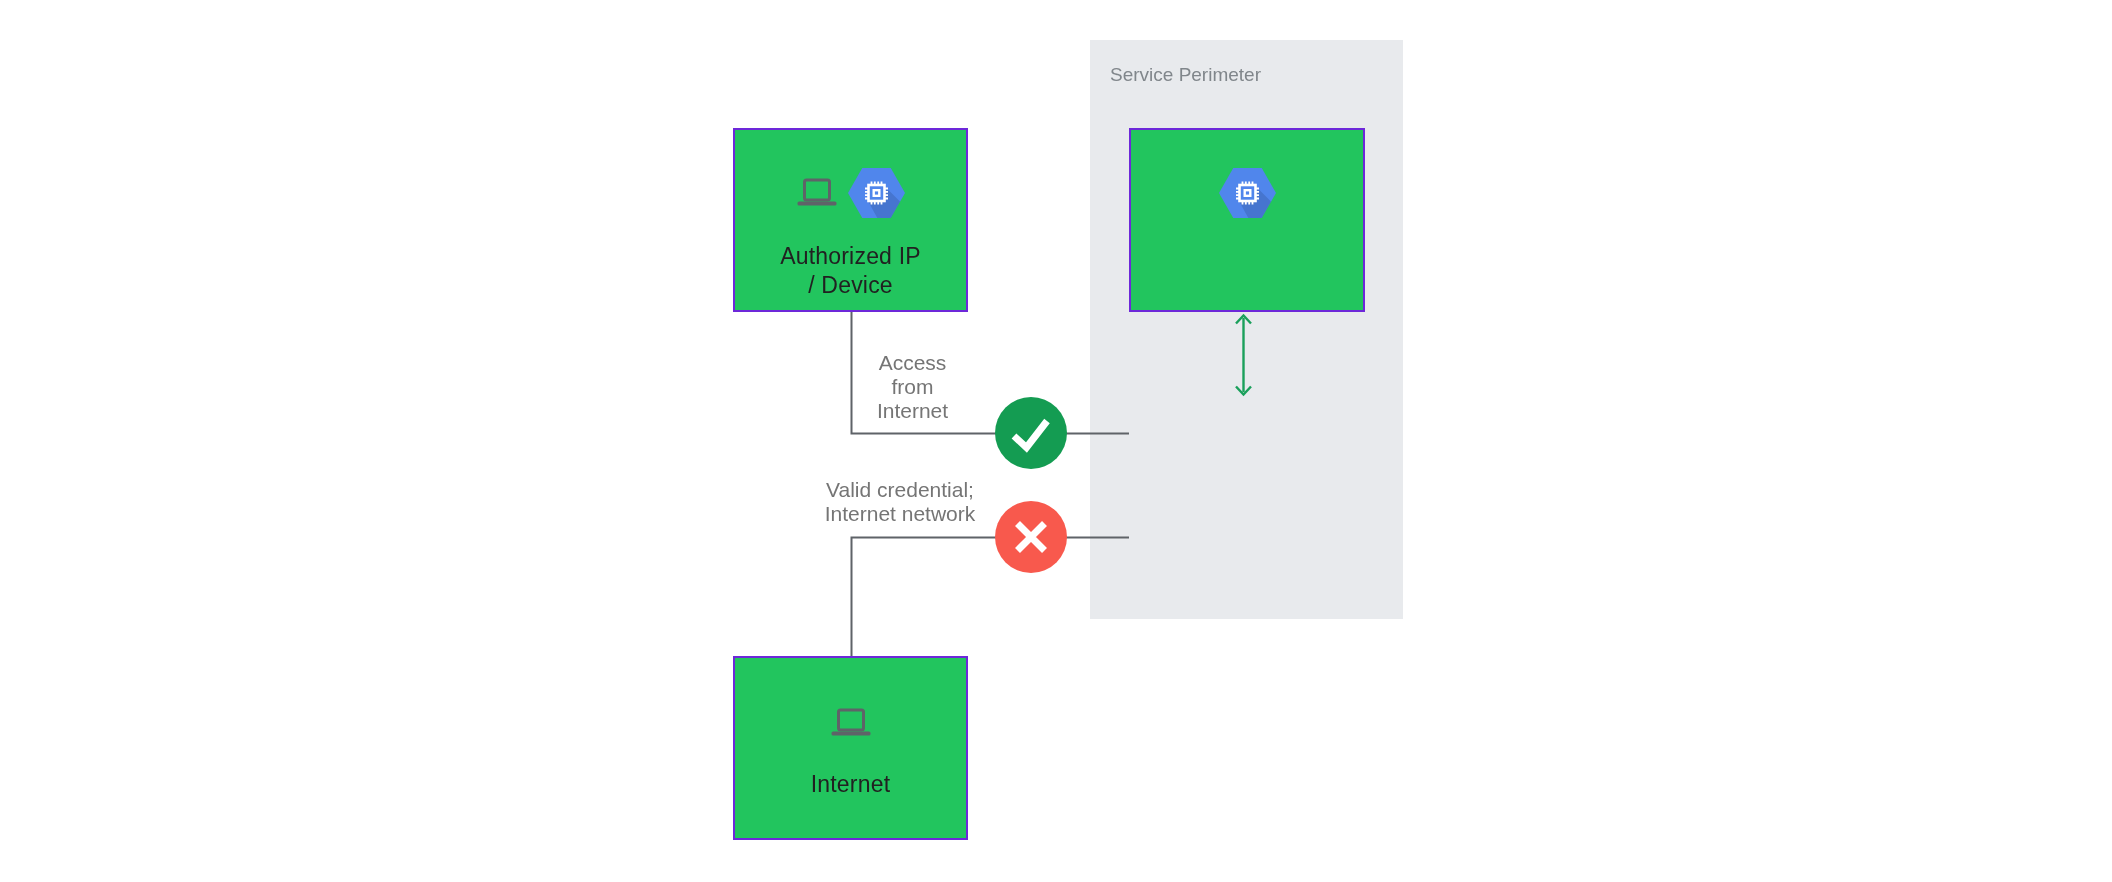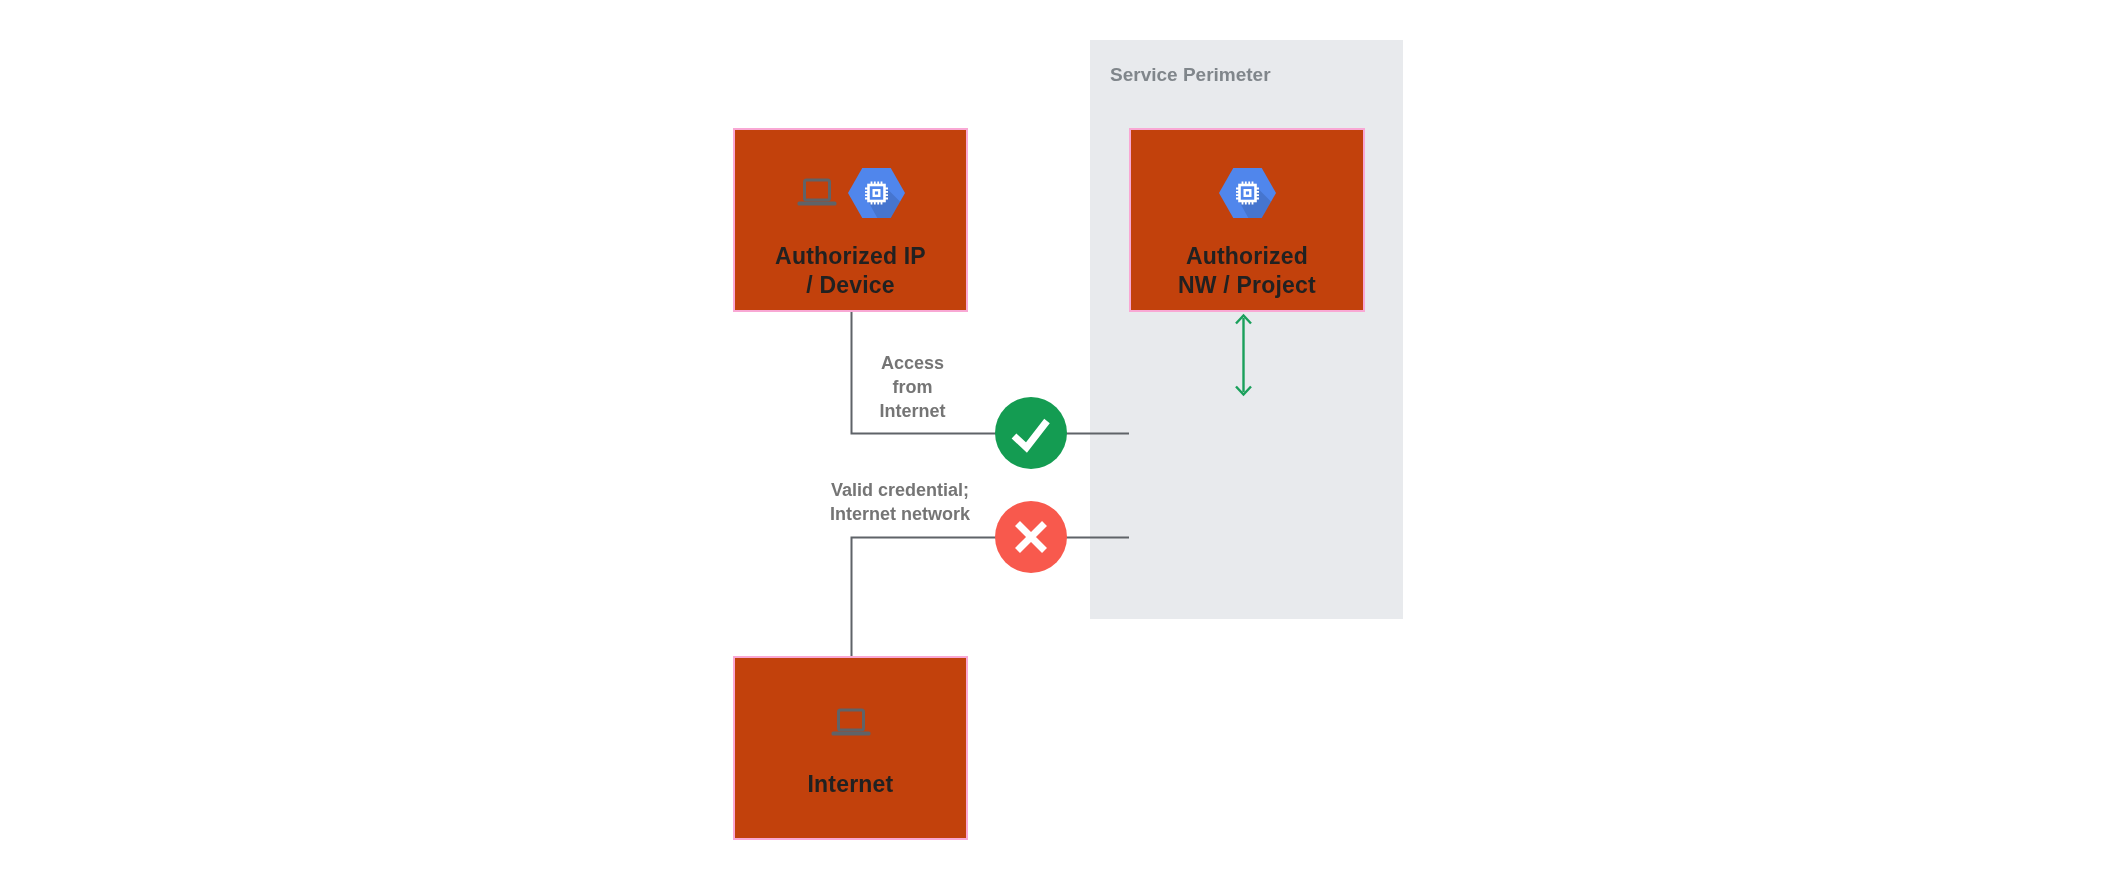--- a/index.html
+++ b/index.html
@@ -1,32 +1,31 @@
 <!DOCTYPE html>
 <html><head>
 <meta charset="utf-8">
 <style>
   html,body { margin:0; padding:0; background:#ffffff; }
   .canvas {
     position:relative; width:1888px; height:882px; overflow:hidden;
     background:#ffffff;
     font-family:"Liberation Sans","DejaVu Sans",sans-serif;
-    font-weight:bold;
   }
   .perimeter-panel {
     position:absolute; left:1090px; top:40px; width:313px; height:579px;
     background:#e8eaed;
   }
   .perimeter-label {
     position:absolute; left:20px; top:24px;
     font-size:19px; color:#80868b; white-space:nowrap;
   }
   .node-box {
     position:absolute; box-sizing:border-box;
-    background:#c2410c; border:2px solid #f9a8d4;
+    background:#22c55e; border:2px solid #6d28d9;
   }
   .box-authorized-ip { left:733px; top:128px; width:235px; height:184px; }
   .box-authorized-nw { left:1129px; top:128px; width:236px; height:184px; }
   .box-data-gcp     { left:1129px; top:395px; width:236px; height:183px; }
   .box-internet     { left:733px; top:656px; width:235px; height:184px; }
   .node-icons {
     position:absolute; left:0; right:0; top:38px;
     display:flex; justify-content:center; align-items:center; gap:11px;
   }
   .icons-data { top:43px; }
@@ -41,21 +40,21 @@
     pointer-events:none;
   }
   .status-circle {
     position:absolute; width:72px; height:72px; border-radius:50%;
     display:flex; align-items:center; justify-content:center;
   }
   .circle-allowed { left:995px; top:397px; background:#149c52; }
   .circle-denied  { left:995px; top:501px; background:#f8594d; }
   .edge-label {
     position:absolute; text-align:center;
-    font-size:18px; line-height:24px; color:#757575; white-space:pre-line;
+    font-size:21px; line-height:24px; color:#757575; white-space:pre-line;
   }
   .label-access     { left:855px; top:351px; width:115px; }
   .label-credential { left:775px; top:478px; width:250px; }
 </style>
 </head>
 <body>
 
 <div class="canvas">
 
   <div class="perimeter-panel">
@@ -117,22 +116,20 @@
           <rect x="25.7" y="22.2" width="5.6" height="5.6" stroke-width="2.4"></rect>
           <g stroke-width="1.8">
             <path d="M23.5 13.5 V17 M26.8 13.5 V17 M30.2 13.5 V17 M33.5 13.5 V17"></path>
             <path d="M23.5 33 V36.5 M26.8 33 V36.5 M30.2 33 V36.5 M33.5 33 V36.5"></path>
             <path d="M17 20.5 H20.5 M17 23.8 H20.5 M17 27.2 H20.5 M17 30.5 H20.5"></path>
             <path d="M36.5 20.5 H40 M36.5 23.8 H40 M36.5 27.2 H40 M36.5 30.5 H40"></path>
           </g>
         </g>
       </svg>
     </div>
-    <div class="node-label">Authorized
-NW / Project</div>
   </div>
 
 
   <div class="node-box box-internet">
     <div class="node-icons icons-internet">
       <svg width="40" height="30" viewBox="0 0 40 30">
         <rect x="7.5" y="2" width="25" height="20" rx="2" fill="none" stroke="#5f6368" stroke-width="3"></rect>
         <rect x="0.5" y="23.5" width="39" height="4" rx="1.6" fill="#5f6368"></rect>
       </svg>
     </div>

